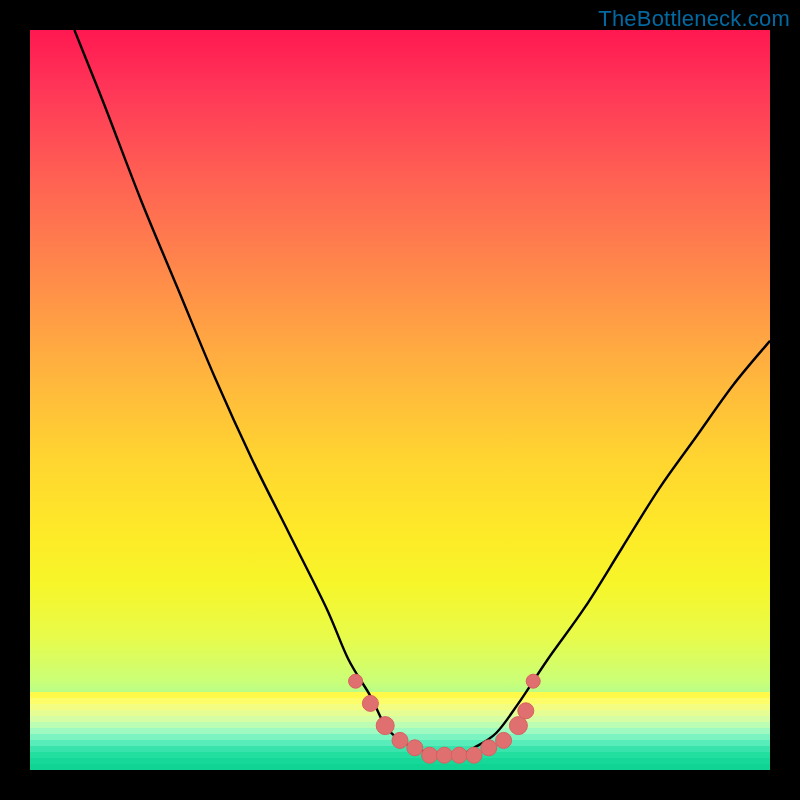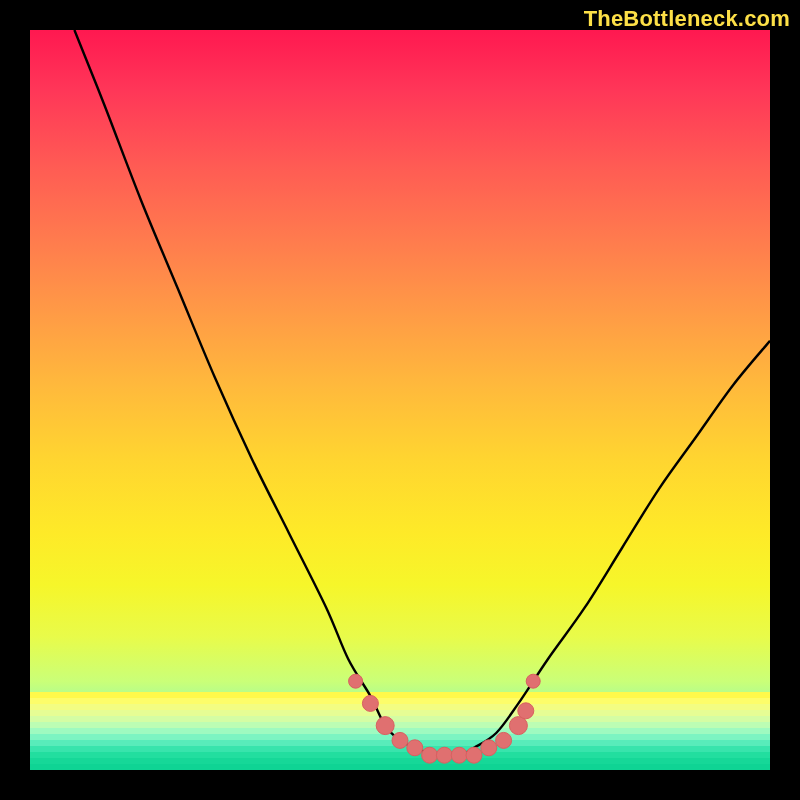--- a/index.html
+++ b/index.html
@@ -59,22 +59,22 @@
     top: 0;
     width: 740px;
     height: 740px;
   }
   .watermark {
     position: absolute;
     top: 6px;
     right: 10px;
     font-family: Arial, Helvetica, sans-serif;
     font-size: 22px;
-    font-weight: 700;
-    color: #fde047;
+    font-weight: 400;
+    color: #0369a1;
     letter-spacing: 0.2px;
   }
 </style>
 </head>
 <body>
 
 <div class="frame">
   <div class="plot">
 
     <div class="stripes">

